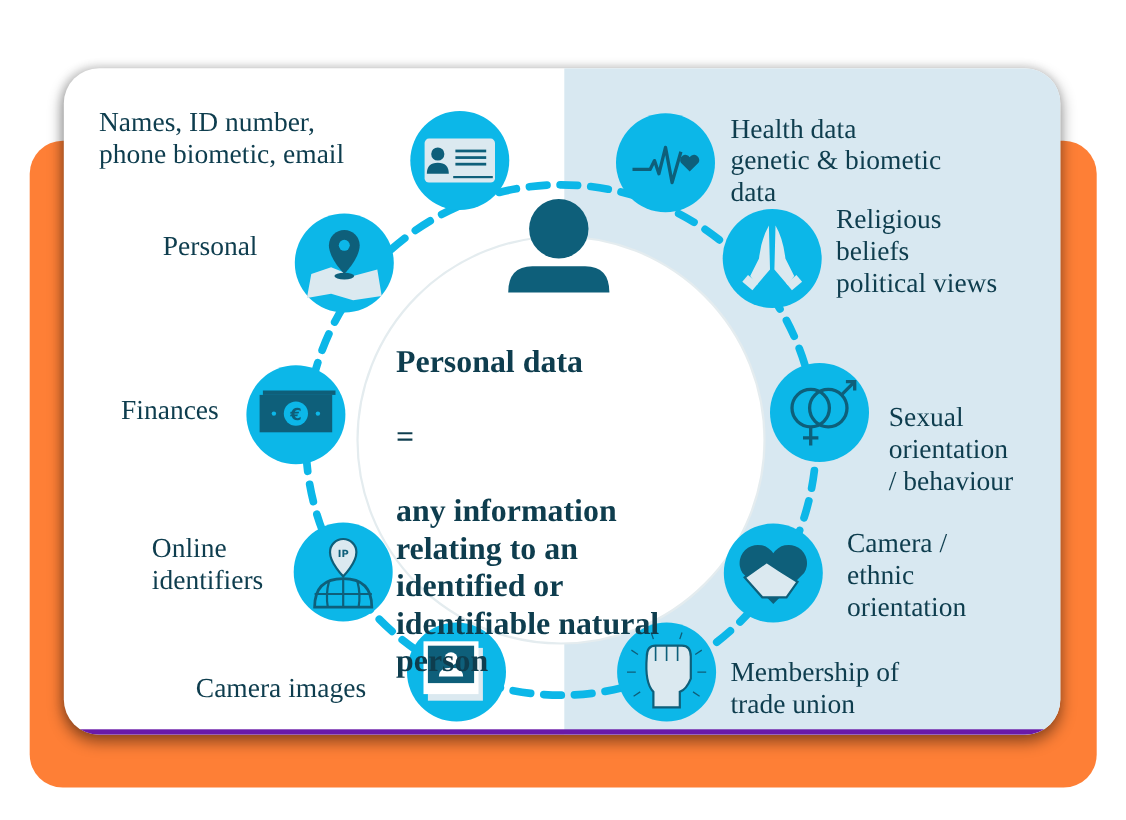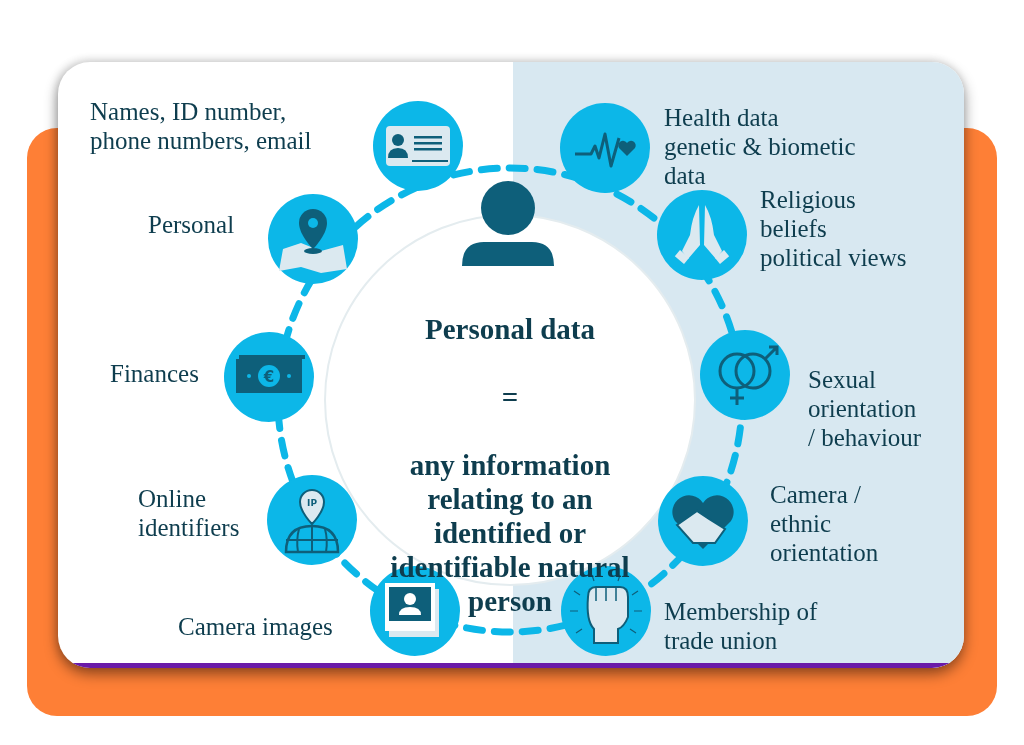--- a/index.html
+++ b/index.html
@@ -4,21 +4,21 @@
   <style>
     html, body { margin:0; padding:0; }
     body { width:1024px; height:745px; background:#ffffff; position:relative; overflow:hidden; font-family:"DejaVu Serif", serif; }
     .orange-bg { position:absolute; left:27px; top:128px; width:970px; height:588px; background:#fe7f36; border-radius:30px; }
     .card { position:absolute; left:58px; top:62px; width:906px; height:606px; background:#ffffff; border-radius:32px; overflow:hidden;
             box-shadow: 0 6px 14px rgba(0,0,0,0.45), -2px -2px 8px rgba(0,0,0,0.12); }
     .card-right { position:absolute; left:455px; top:0; width:451px; height:100%; background:#d8e8f1; }
     .card-bottom { position:absolute; left:0; bottom:0; width:100%; height:5px; background:#6a1aa8; }
     svg.diagram { position:absolute; left:0; top:0; }
     .label { position:absolute; color:#0e3d4e; font-family:"Liberation Serif", serif; font-size:25px; line-height:29px; white-space:pre-line; }
-    .center-text { position:absolute; left:360px; top:278px; width:306px; text-align:center; color:#0e3d4e; font-family:"Liberation Serif", serif; font-weight:bold; font-size:29px; line-height:34px; white-space:pre-line; }
+    .center-text { position:absolute; left:360px; top:278px; width:306px; color:#0e3d4e; font-family:"Liberation Serif", serif; font-weight:bold; font-size:29px; line-height:34px; white-space:pre-line; }
   </style>
 </head>
 <body>
 
 <div class="orange-bg"></div>
 
 <div class="card">
   <div class="card-right"></div>
 
   <svg class="diagram" width="906" height="606" viewBox="0 0 906 606">
@@ -110,21 +110,21 @@
       <circle r="45" fill="#0cb7e8"></circle>
       <path d="M-18 -14 Q-18 -24 -10 -24 L14 -24 Q22 -24 22 -14 L22 6 Q18 16 12 18 L12 32 L-12 32 L-12 18 Q-20 10 -18 -14 Z" fill="#dbe9f0" stroke="#0e5f7a" stroke-width="2"></path>
       <path d="M-10 -24 L-10 -10 M0 -24 L0 -10 M10 -24 L10 -10" stroke="#0e5f7a" stroke-width="1.5"></path>
       <g stroke="#0e5f7a" stroke-width="1.2">
         <path d="M-32 -20 L-26 -16 M32 -20 L26 -16 M-36 0 L-28 0 M36 0 L28 0 M-30 22 L-24 18 M30 22 L24 18 M-14 -36 L-12 -30 M14 -36 L12 -30"></path>
       </g>
     </g>
   </svg>
 
   <div class="label" style="left:32px; top:35px;">Names, ID number,
-phone numbers, email</div>
+phone biometic, email</div>
   <div class="label" style="left:90px; top:148px;">Personal</div>
   <div class="label" style="left:52px; top:297px;text-align:center;">Finances</div>
   <div class="label" style="left:80px; top:422px;">Online
 identifiers</div>
   <div class="label" style="left:120px; top:550px;">Camera images</div>
 
   <div class="label" style="left:606px; top:18px;margin-top:23px;">Health data
 genetic &amp; biometic
 data</div>
   <div class="label" style="left:702px; top:123px;">Religious

